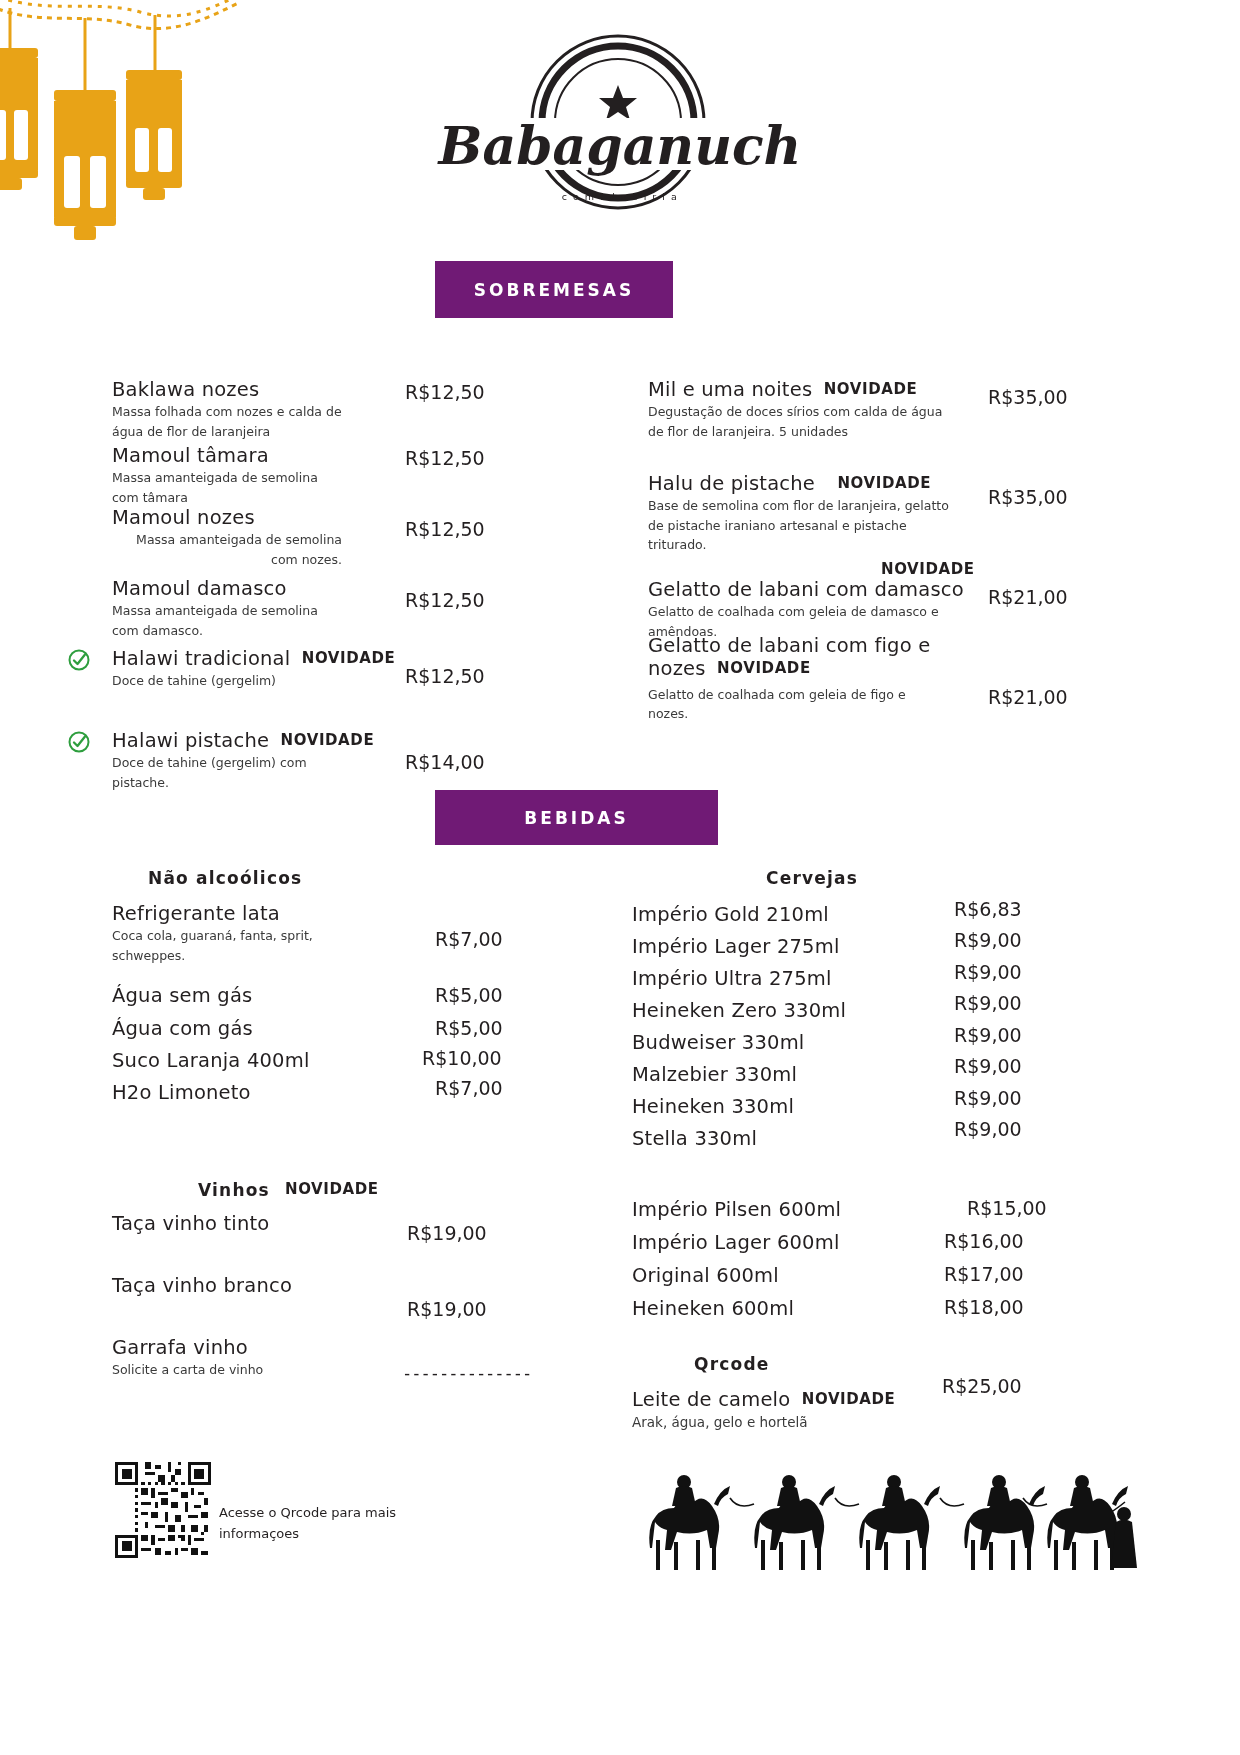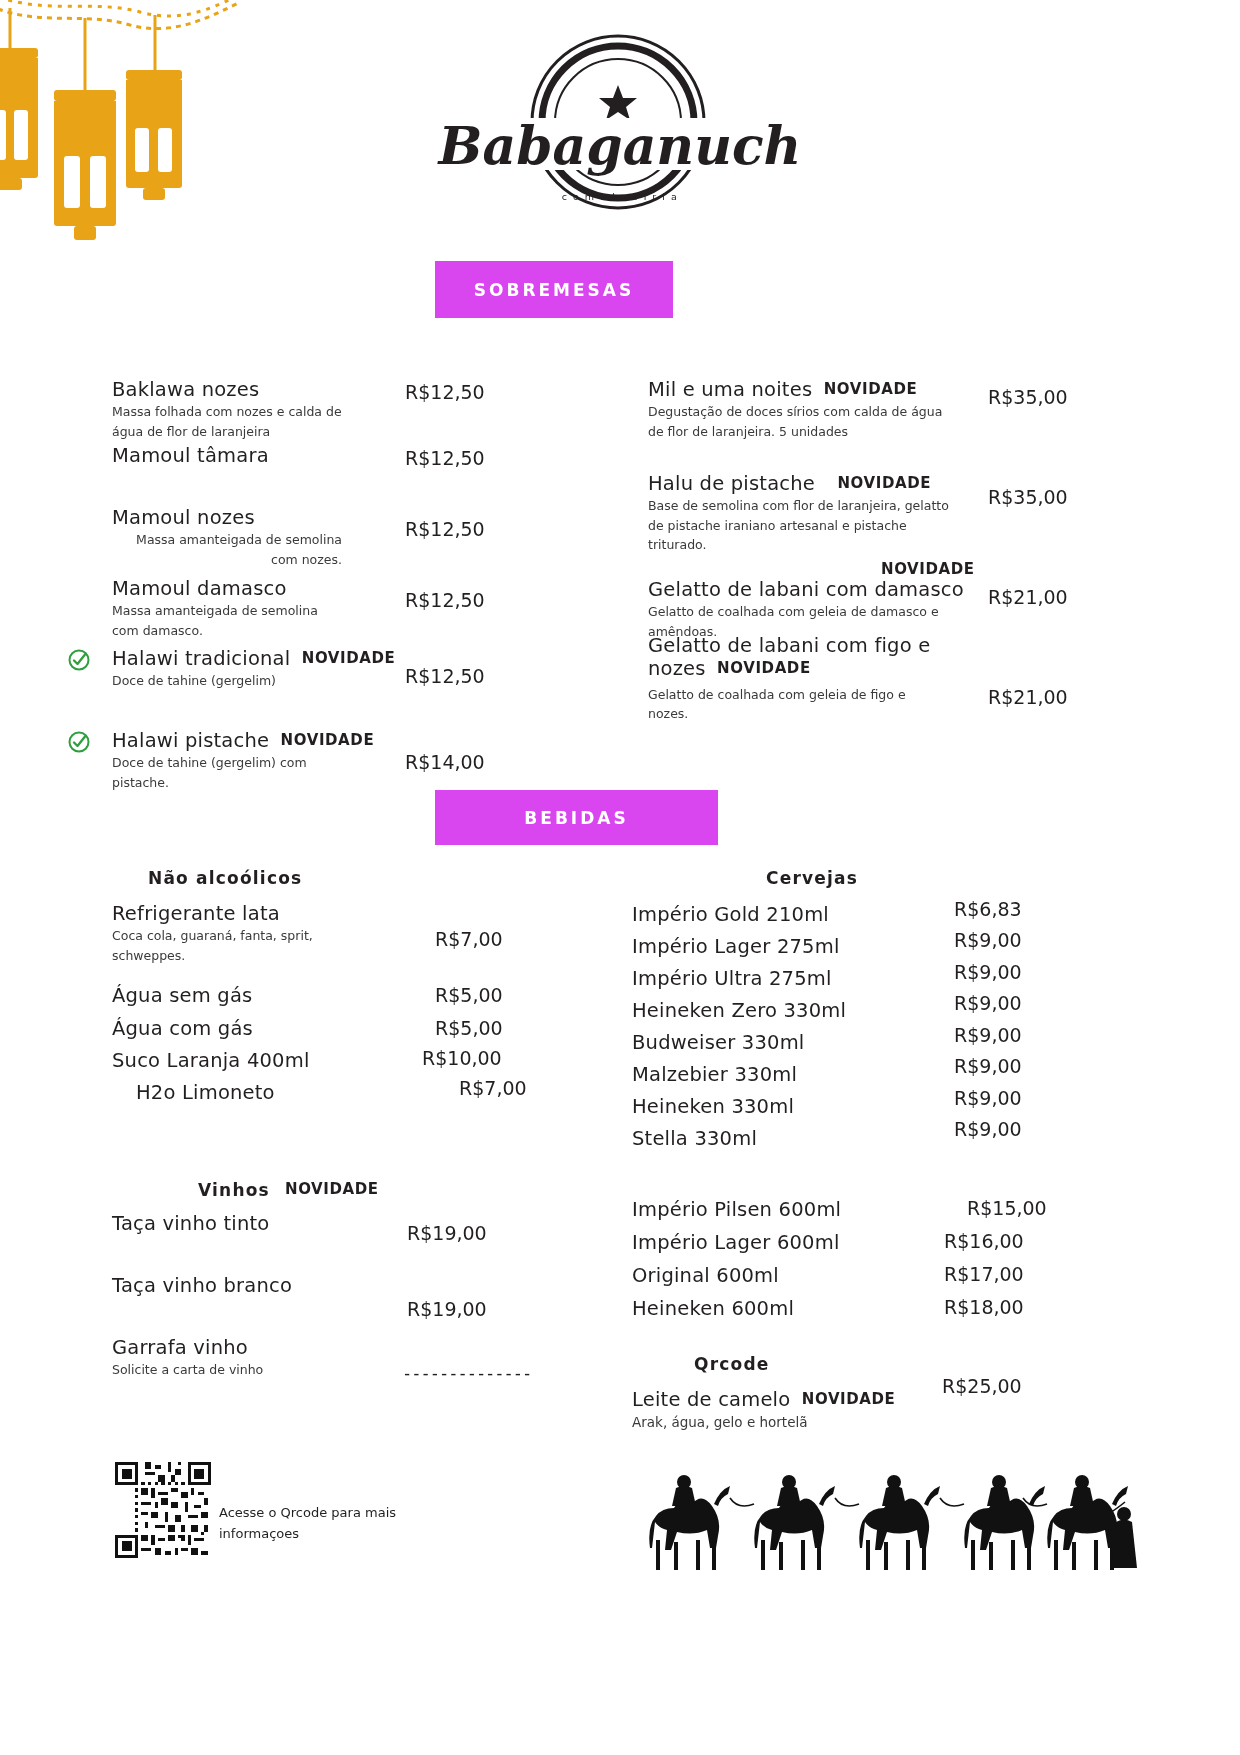--- a/index.html
+++ b/index.html
@@ -16,21 +16,21 @@
 
   
   .lanterns { position:absolute; left:-10px; top:-10px; width:260px; height:300px; }
 
   
   .logo-wrap { position:absolute; left:430px; top:22px; width:380px; height:210px; }
 
   
   .banner {
     position:absolute;
-    background:#d946ef;
+    background:#701a75;
     color:#ffffff;
     font-family:"DejaVu Sans", sans-serif;
     font-weight:bold;
     letter-spacing:3px;
     font-size:17px;
     display:flex; align-items:center; justify-content:center;
   }
 
   
   .col { position:absolute; }
@@ -163,20 +163,21 @@
 <div class="col" style="left:112px; top:378px; width:420px;">
 
   <div class="item" style="height:66px;">
     <div class="iname"><span>Baklawa nozes</span></div>
     <div class="idesc" style="width:230px;">Massa folhada com nozes e calda de água de flor de laranjeira</div>
     <div class="price" style="left:293px; top:3px;">R$12,50</div>
   </div>
 
   <div class="item" style="height:62px;">
     <div class="iname"><span>Mamoul tâmara</span></div>
+    <div class="idesc" style="width:230px;">Massa amanteigada de semolina com tâmara</div>
     <div class="price" style="left:293px; top:3px;">R$12,50</div>
   </div>
 
   <div class="item" style="height:71px;">
     <div class="iname"><span>Mamoul nozes</span></div>
     <div class="idesc" style="width:230px;text-align:right;">Massa amanteigada de semolina com nozes.</div>
     <div class="price" style="left:293px; top:12px;">R$12,50</div>
   </div>
 
   <div class="item" style="height:70px;">
@@ -270,21 +271,21 @@
     <div class="price" style="left:323px; top:0px;">R$5,00</div>
   </div>
   <div class="item" style="height:32px;">
     <div class="iname"><span>Água com gás</span></div>
     <div class="price" style="left:323px; top:0px;">R$5,00</div>
   </div>
   <div class="item" style="height:32px;">
     <div class="iname"><span>Suco Laranja 400ml</span></div>
     <div class="price" style="left:310px; top:-2px;">R$10,00</div>
   </div>
-  <div class="item" style="height:32px;margin-left:24px;">
+  <div class="item" style="height:32px;">
     <div class="iname"><span>H2o Limoneto</span></div>
     <div class="price" style="left:323px; top:-4px;">R$7,00</div>
   </div>
 </div>
 
 <div style="position:absolute; left:198px; top:1180px;">
   <span class="subhead">Vinhos</span>
   <span class="novidade" style="margin-left:10px;">NOVIDADE</span>
 </div>
 

